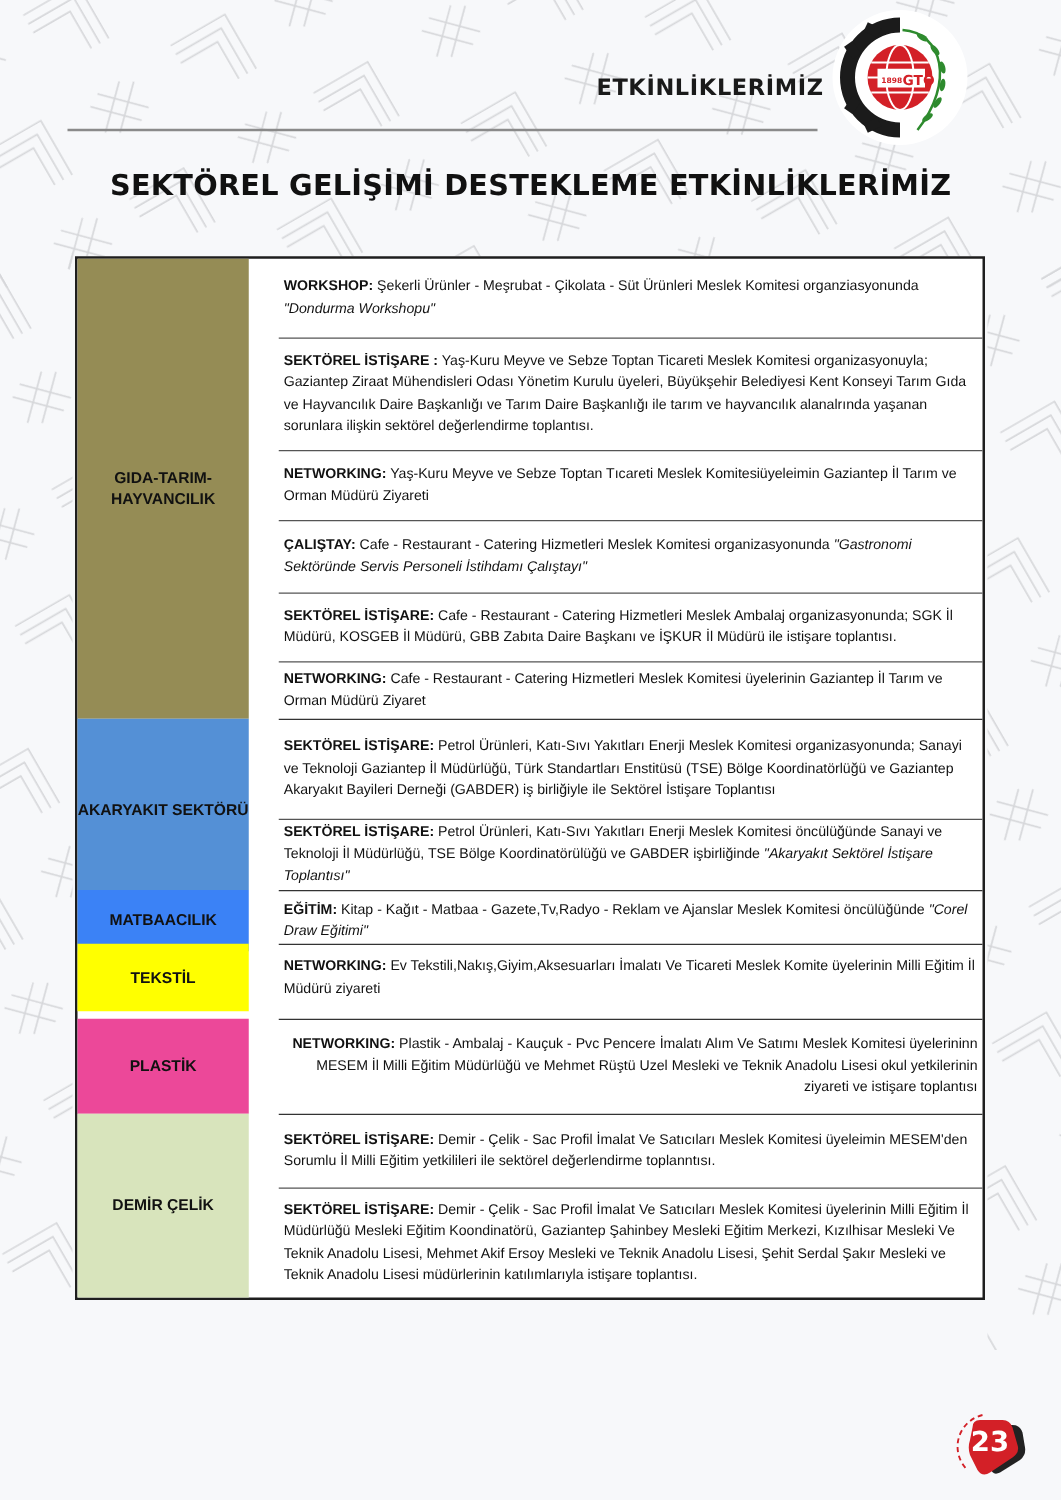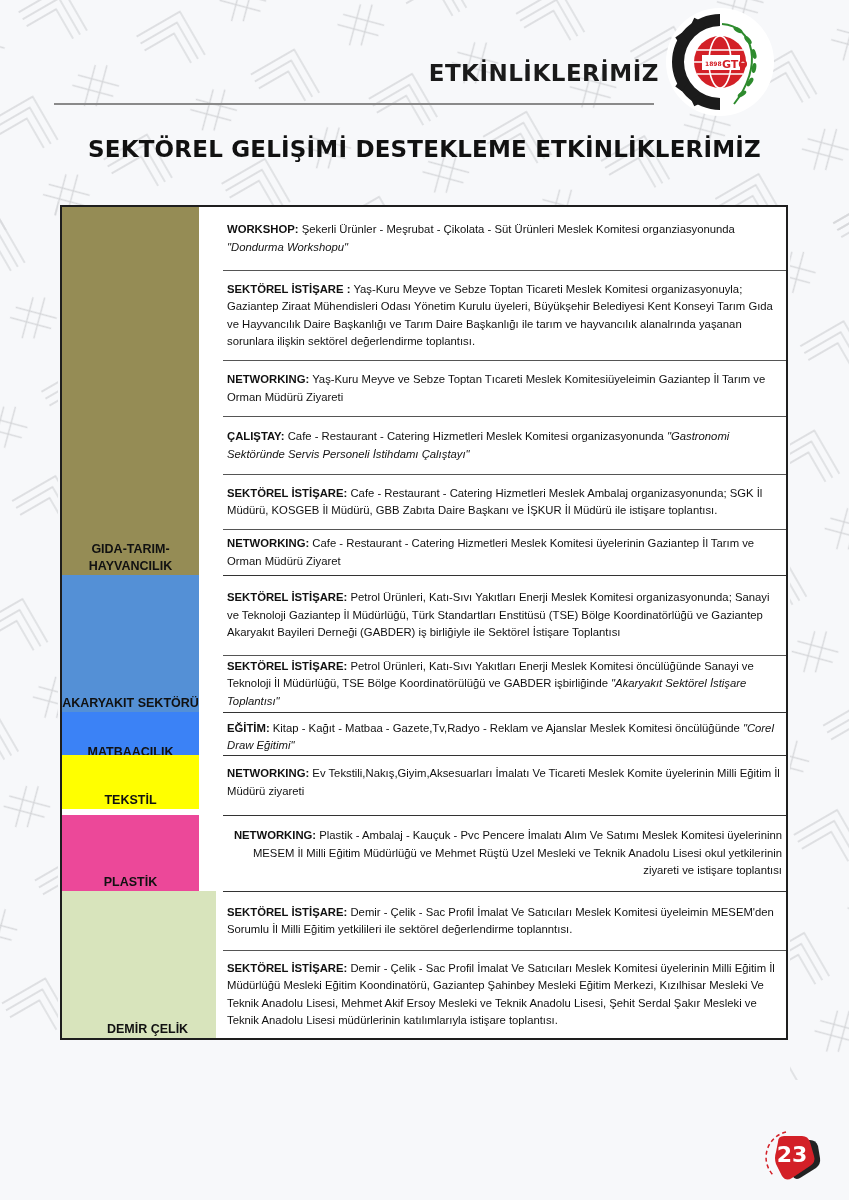--- a/index.html
+++ b/index.html
@@ -6,40 +6,40 @@
   body {
     width:849px; height:1200px; position:relative; overflow:hidden;
     background:#f7f8fa;
     font-family:"Liberation Sans", sans-serif;
     color:#111;
   }
   .bg-pattern { position:absolute; left:0; top:0; width:849px; height:1200px; z-index:0; }
   .header-title {
     position:absolute; right:190px; top:60px;
     font-family:"DejaVu Sans", sans-serif; font-weight:bold;
-    font-size:23px; letter-spacing:0.5px; color:#1a1a1a; z-index:2;
+    font-size:18px; letter-spacing:0.5px; color:#1a1a1a; z-index:2;
   }
   .header-rule {
     position:absolute; left:54px; top:103px; width:600px; height:2px;
     background:#8a8a8a; z-index:2;
   }
   .logo { position:absolute; left:664px; top:6px; width:112px; height:112px; z-index:2; }
   .section-title {
     position:absolute; left:0; width:849px; top:136px; text-align:center;
     font-family:"DejaVu Sans", sans-serif; font-weight:bold;
     font-size:23px; letter-spacing:0.2px; color:#111; z-index:2;
   }
   .table {
     position:absolute; left:60px; top:205px; width:728px; height:835px;
     border:2px solid #1e1e1e; background:#fff; z-index:2; box-sizing:border-box;
   }
   .group { position:absolute; left:0; width:100%; }
   .sector {
     position:absolute; left:0; top:0; width:137px; height:100%;
-    display:flex; align-items:flex-end; justify-content:center; text-align:center;
+    display:flex; align-items:center; justify-content:center; text-align:center;
     font-weight:bold; font-size:12.5px; line-height:17px; color:#111;
   }
   .events { position:absolute; left:137px; right:0; top:0; height:100%;margin-left:24px; }
   .event {
     position:absolute; left:0; right:0;
     border-top:1.5px solid #555; box-sizing:border-box;
     padding:0 4px 0 4px;
     display:flex; align-items:center;
     font-size:11.3px; line-height:17.5px; color:#111;
   }
@@ -186,21 +186,21 @@
       <span>PLASTİK</span>
     </div>
     <div class="events">
       <div class="event" style="top:0; height:76px; border-top:1.5px solid #333;text-align:right;">
         <span class="txt"><b>NETWORKING:</b><span> Plastik - Ambalaj - Kauçuk - Pvc Pencere İmalatı Alım Ve Satımı Meslek Komitesi üyelerininn MESEM İl Milli Eğitim Müdürlüğü ve Mehmet Rüştü Uzel Mesleki ve Teknik Anadolu Lisesi okul yetkilerinin ziyareti ve istişare toplantısı</span></span>
       </div>
     </div>
   </div>
 
   <div class="group" style="top:684px; height:147px;">
-    <div class="sector" style="background:#d8e4bc;padding-left:17px;">
+    <div class="sector" style="background:#d8e4bc;">
       <span>DEMİR ÇELİK</span>
     </div>
     <div class="events">
       <div class="event" style="top:0; height:59px; border-top:1.5px solid #333;">
         <span class="txt"><b>SEKTÖREL İSTİŞARE:</b><span> Demir - Çelik - Sac Profil İmalat Ve Satıcıları Meslek Komitesi üyeleimin MESEM'den Sorumlu İl Milli Eğitim yetkilileri ile sektörel değerlendirme toplanntısı.</span></span>
       </div>
       <div class="event" style="top:59px; height:88px;">
         <span class="txt"><b>SEKTÖREL İSTİŞARE:</b><span> Demir - Çelik - Sac Profil İmalat Ve Satıcıları Meslek Komitesi üyelerinin Milli Eğitim İl Müdürlüğü Mesleki Eğitim Koondinatörü, Gaziantep Şahinbey Mesleki Eğitim Merkezi, Kızılhisar Mesleki Ve Teknik Anadolu Lisesi, Mehmet Akif Ersoy Mesleki ve Teknik Anadolu Lisesi, Şehit Serdal Şakır Mesleki ve Teknik Anadolu Lisesi müdürlerinin katılımlarıyla istişare toplantısı.</span></span>
       </div>
     </div>

